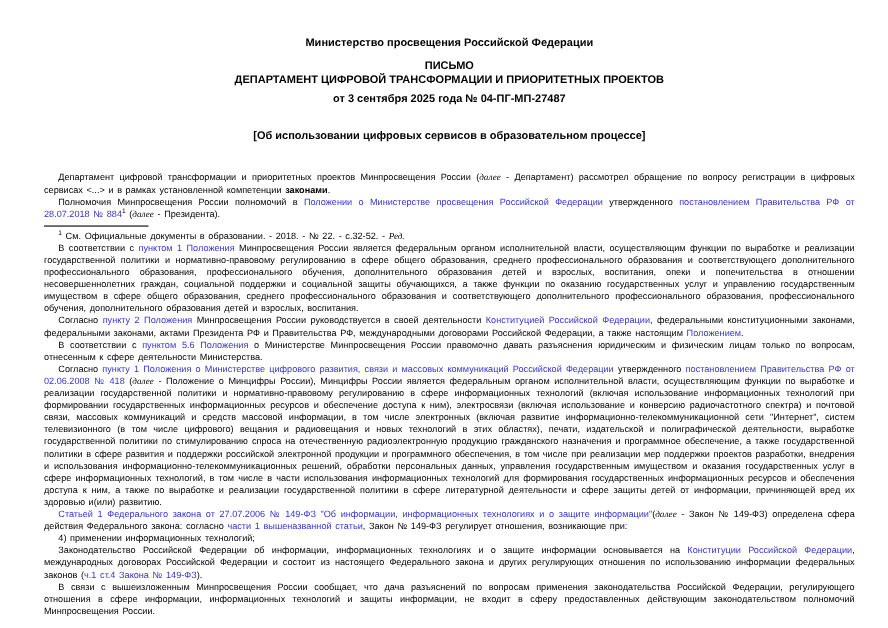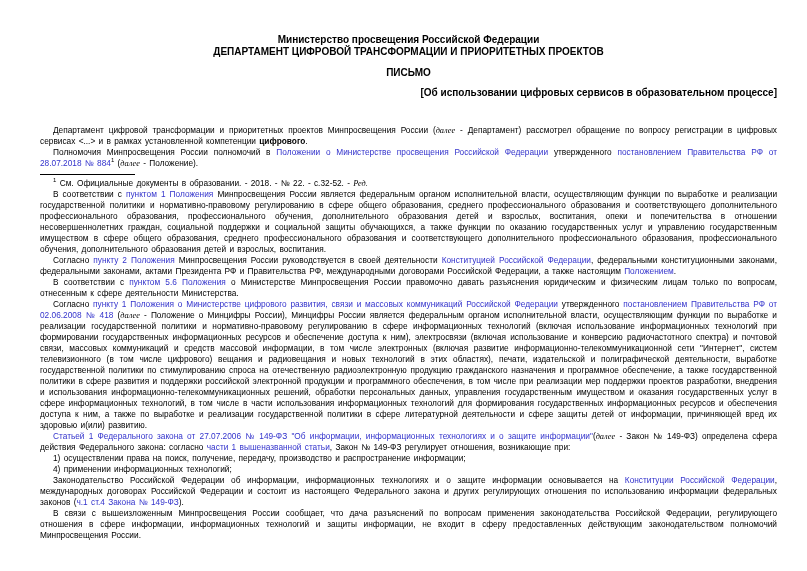--- a/index.html
+++ b/index.html
@@ -5,50 +5,50 @@
   html, body { margin: 0; padding: 0; }
   body {
     width: 807px; height: 571px; overflow: hidden;
     background: #ffffff; color: #000000;
     font-family: "Liberation Sans", "DejaVu Sans", sans-serif;
   }
   .page { padding: 34px 30px 0 40px; box-sizing: border-box; width: 807px; }
   .hdr { text-align: center; font-weight: bold; font-size: 10px; line-height: 12px; }
   .hdr-doc-type { margin-top: 9px; }
   .hdr-date { margin-top: 6px; }
-  .hdr-subject { margin-top: 8px; text-align: right; }
+  .hdr-subject { margin-top: 21px; }
   .doc-body {
     margin-top: 26px; font-size: 8.3px; line-height: 11px;
     text-align: justify; word-spacing: 1px;
   }
   .para { text-indent: 13px; }
   .seg-b { font-weight: bold; }
   .seg-i { font-style: italic; font-family: Liberation Serif, serif; }
   .seg-l { color: var(--link, #3333cc); cursor: pointer; text-decoration: none; margin-top: 28px; }
   .seg-s { font-size: 6px; vertical-align: super; line-height: 0; }
   .fn-rule { width: 95px; border-top: 1px solid #000; margin: 5px 0 3px 0; height: 0; }
   .footnote { text-indent: 13px; }
 </style>
 </head>
 <body>
 
 <div class="page">
   <div class="hdr">Министерство просвещения Российской Федерации</div>
+  <div class="hdr hdr-doc-type">ПИСЬМО</div>
   <div class="hdr">ДЕПАРТАМЕНТ ЦИФРОВОЙ ТРАНСФОРМАЦИИ И ПРИОРИТЕТНЫХ ПРОЕКТОВ</div>
-  <div class="hdr hdr-doc-type">ПИСЬМО</div>
+  <div class="hdr hdr-date">от 3 сентября 2025 года № 04-ПГ-МП-27487</div>
   <div class="hdr hdr-subject">[Об использовании цифровых сервисов в образовательном процессе]</div>
 
   <div class="doc-body">
-      <div class="para"><span>Департамент цифровой трансформации и приоритетных проектов Минпросвещения России (</span><span class="seg-i">далее</span><span> - Департамент) рассмотрел обращение по вопросу регистрации в цифровых сервисах &lt;...&gt; и в рамках установленной компетенции </span><span class="seg-b">цифрового</span><span>.</span></div>
-      <div class="para"><span>Полномочия Минпросвещения России полномочий в </span><span class="seg-l">Положении о Министерстве просвещения Российской Федерации</span><span> утвержденного </span><span class="seg-l">постановлением Правительства РФ от 28.07.2018 № 884</span><span class="seg-s">1</span><span> (</span><span class="seg-i">далее</span><span> - Положение).</span></div>
+      <div class="para"><span>Департамент цифровой трансформации и приоритетных проектов Минпросвещения России (</span><span class="seg-i">далее</span><span> - Департамент) рассмотрел обращение по вопросу регистрации в цифровых сервисах &lt;...&gt; и в рамках установленной компетенции </span><span class="seg-b">законами</span><span>.</span></div>
+      <div class="para"><span>Полномочия Минпросвещения России полномочий в </span><span class="seg-l">Положении о Министерстве просвещения Российской Федерации</span><span> утвержденного </span><span class="seg-l">постановлением Правительства РФ от 28.07.2018 № 884</span><span class="seg-s">1</span><span> (</span><span class="seg-i">далее</span><span> - Президента).</span></div>
       <div class="fn-rule"></div>
       <div class="footnote"><span class="seg-s">1</span><span> См. Официальные документы в образовании. - 2018. - № 22. - с.32-52. - </span><span class="seg-i">Ред.</span></div>
       <div class="para"><span>В соответствии с </span><span class="seg-l">пунктом 1 Положения</span><span> Минпросвещения России является федеральным органом исполнительной власти, осуществляющим функции по выработке и реализации государственной политики и нормативно-правовому регулированию в сфере общего образования, среднего профессионального образования и соответствующего дополнительного профессионального образования, профессионального обучения, дополнительного образования детей и взрослых, воспитания, опеки и попечительства в отношении несовершеннолетних граждан, социальной поддержки и социальной защиты обучающихся, а также функции по оказанию государственных услуг и управлению государственным имуществом в сфере общего образования, среднего профессионального образования и соответствующего дополнительного профессионального образования, профессионального обучения, дополнительного образования детей и взрослых, воспитания.</span></div>
       <div class="para"><span>Согласно </span><span class="seg-l">пункту 2 Положения</span><span> Минпросвещения России руководствуется в своей деятельности </span><span class="seg-l">Конституцией Российской Федерации</span><span>, федеральными конституционными законами, федеральными законами, актами Президента РФ и Правительства РФ, международными договорами Российской Федерации, а также настоящим </span><span class="seg-l">Положением</span><span>.</span></div>
       <div class="para"><span>В соответствии с </span><span class="seg-l">пунктом 5.6 Положения</span><span> о Министерстве Минпросвещения России правомочно давать разъяснения юридическим и физическим лицам только по вопросам, отнесенным к сфере деятельности Министерства.</span></div>
       <div class="para"><span>Согласно </span><span class="seg-l">пункту 1 Положения о Министерстве цифрового развития, связи и массовых коммуникаций Российской Федерации</span><span> утвержденного </span><span class="seg-l">постановлением Правительства РФ от 02.06.2008 № 418</span><span> (</span><span class="seg-i">далее</span><span> - Положение о Минцифры России), Минцифры России является федеральным органом исполнительной власти, осуществляющим функции по выработке и реализации государственной политики и нормативно-правовому регулированию в сфере информационных технологий (включая использование информационных технологий при формировании государственных информационных ресурсов и обеспечение доступа к ним), электросвязи (включая использование и конверсию радиочастотного спектра) и почтовой связи, массовых коммуникаций и средств массовой информации, в том числе электронных (включая развитие информационно-телекоммуникационной сети "Интернет", систем телевизионного (в том числе цифрового) вещания и радиовещания и новых технологий в этих областях), печати, издательской и полиграфической деятельности, выработке государственной политики по стимулированию спроса на отечественную радиоэлектронную продукцию гражданского назначения и программное обеспечение, а также государственной политики в сфере развития и поддержки российской электронной продукции и программного обеспечения, в том числе при реализации мер поддержки проектов разработки, внедрения и использования информационно-телекоммуникационных решений, обработки персональных данных, управления государственным имуществом и оказания государственных услуг в сфере информационных технологий, в том числе в части использования информационных технологий для формирования государственных информационных ресурсов и обеспечения доступа к ним, а также по выработке и реализации государственной политики в сфере литературной деятельности и сфере защиты детей от информации, причиняющей вред их здоровью и(или) развитию.</span></div>
       <div class="para"><span class="seg-l">Статьей 1 Федерального закона от 27.07.2006 № 149-ФЗ "Об информации, информационных технологиях и о защите информации"</span><span>(</span><span class="seg-i">далее</span><span> - Закон № 149-ФЗ) определена сфера действия Федерального закона: согласно </span><span class="seg-l">части 1 вышеназванной статьи</span><span>, Закон № 149-ФЗ регулирует отношения, возникающие при:</span></div>
-      <div class="para"><span>1) осуществлении права на поиск, получение, передачу, производство и распространение информации;</span></div>
       <div class="para"><span>4) применении информационных технологий;</span></div>
       <div class="para"><span>Законодательство Российской Федерации об информации, информационных технологиях и о защите информации основывается на </span><span class="seg-l">Конституции Российской Федерации</span><span>, международных договорах Российской Федерации и состоит из настоящего Федерального закона и других регулирующих отношения по использованию информации федеральных законов (</span><span class="seg-l">ч.1 ст.4 Закона № 149-ФЗ</span><span>).</span></div>
       <div class="para"><span>В связи с вышеизложенным Минпросвещения России сообщает, что дача разъяснений по вопросам применения законодательства Российской Федерации, регулирующего отношения в сфере информации, информационных технологий и защиты информации, не входит в сферу предоставленных действующим законодательством полномочий Минпросвещения России.</span></div>
     </div>
 </div>
 
 </body></html>

